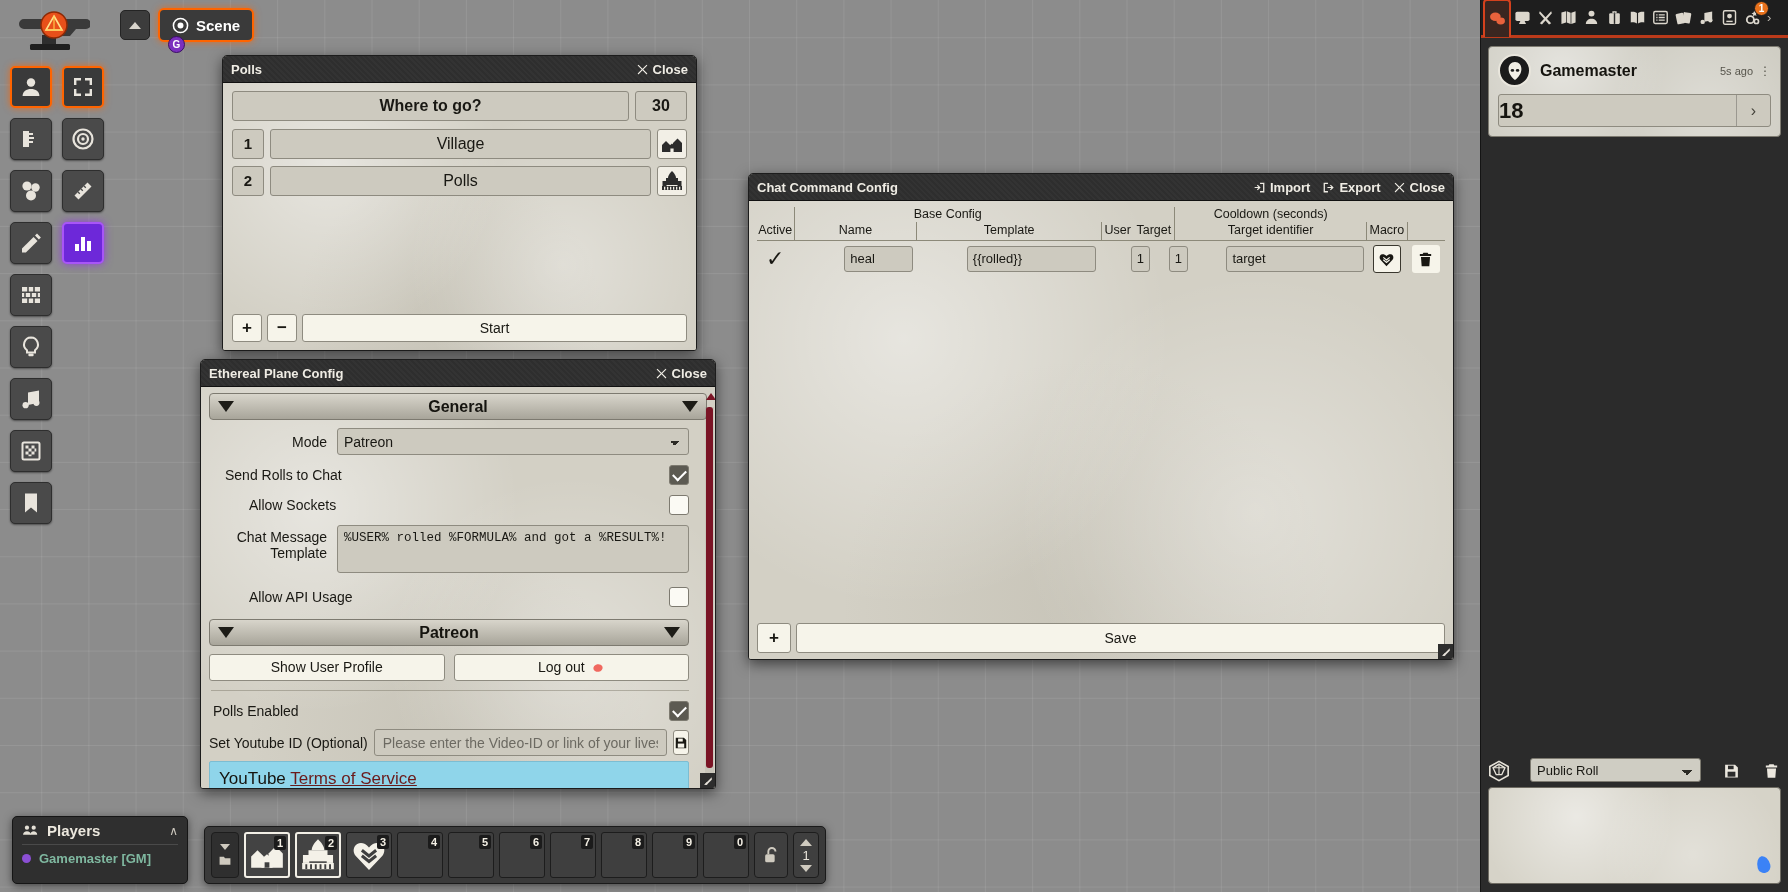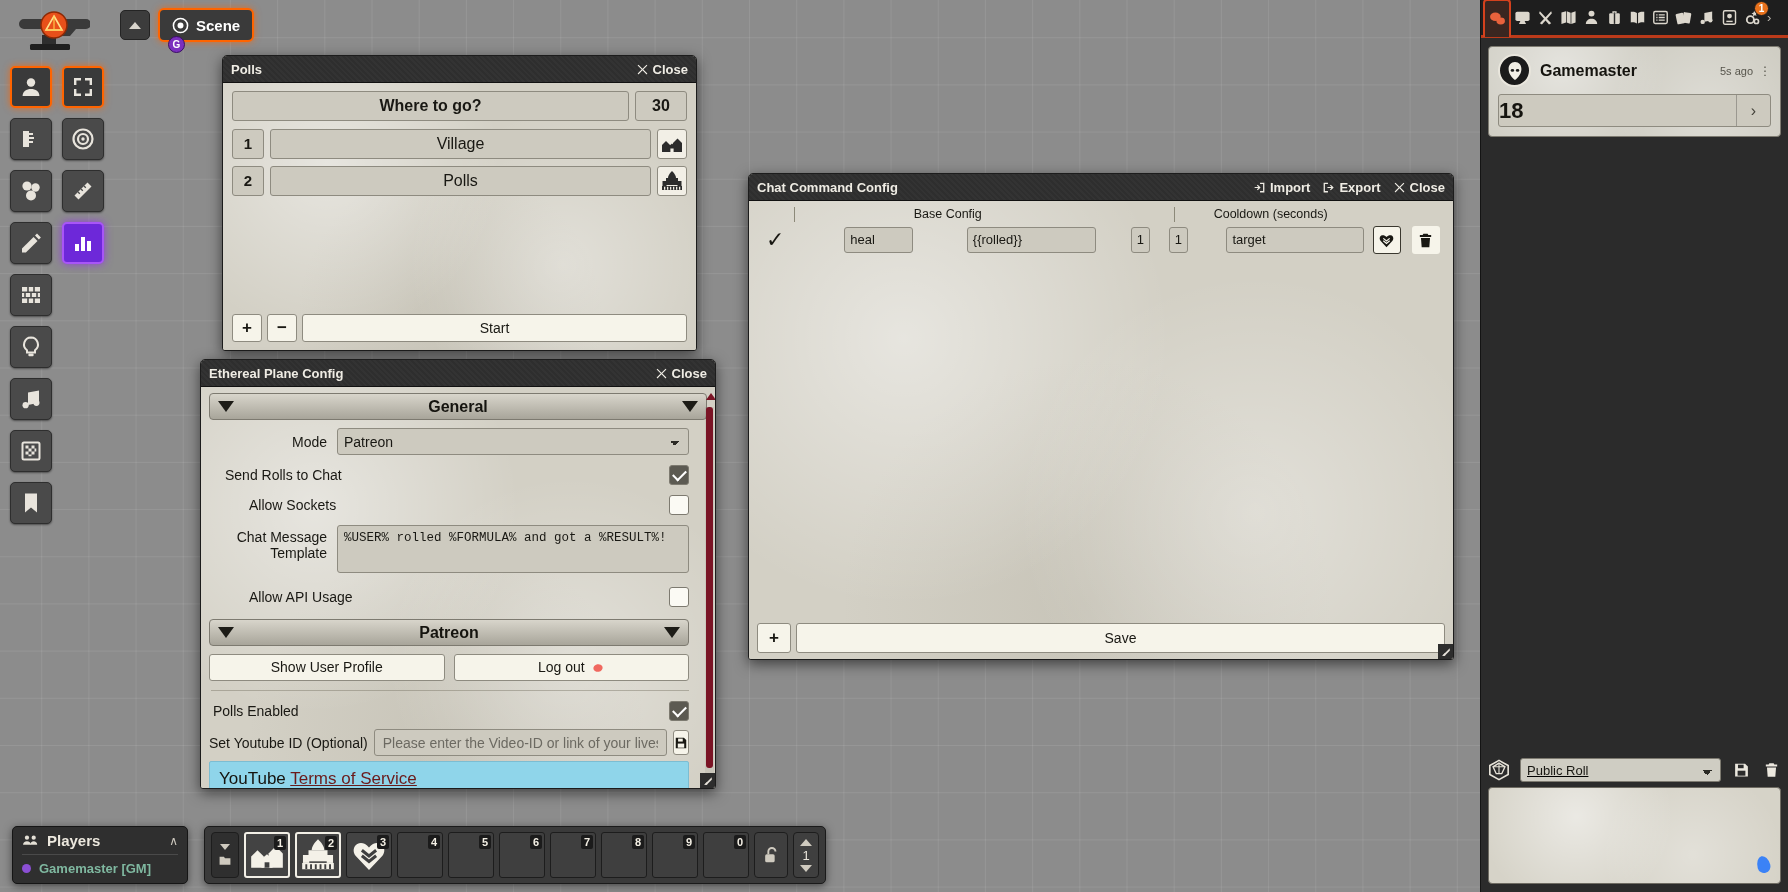--- a/index.html
+++ b/index.html
@@ -299,21 +299,21 @@
     font-size: 13px; color: #2d2b24; margin-bottom: 6px;
   }
   .cm-total {
     height: 33px; display:flex; align-items:center;
     font-size: 22px; font-weight: bold; color: #15140f;
   }
   .cm-total .tnum { flex:1 1 auto; text-align:left; }
   .cm-total .texp { width: 34px; text-align:center; border-left: 1px solid #9b9890; font-size: 16px; font-weight: normal; color:#45433b; height: 100%; line-height: 31px;}
 
   #sb-bottom { flex: 0 0 auto; padding: 6px 7px 8px 7px; }
-  .roll-row { display:flex; align-items:center; gap: 10px; margin-bottom: 5px; text-decoration: underline; }
+  .roll-row { display:flex; align-items:flex-end; gap: 20px; margin-bottom: 5px; }
   .roll-d20 { width: 22px; height: 22px; }
   .roll-d20 svg { width: 22px; height: 22px; fill: #e6e2d8; }
   select.rollmode {
     flex:1 1 auto; height: 24px; padding: 0 6px; font-size: 13px;
     background:#cfcdc3; border:1px solid #7d7a70; border-radius:3px; color:#191813;
     appearance:none; font-family:"Liberation Sans", sans-serif;
     background-image: linear-gradient(45deg,transparent 50%,#2b2a25 50%),linear-gradient(135deg,#2b2a25 50%,transparent 50%);
     background-position: calc(100% - 13px) 11px, calc(100% - 8px) 11px;
     background-size: 5px 5px,5px 5px; background-repeat:no-repeat;
   }
@@ -331,21 +331,21 @@
     position:absolute; right: 10px; bottom: 10px;
     width: 13px; height: 17px; background: #3b82f6;
     border-radius: 50% 50% 50% 50% / 62% 62% 38% 38%;
     transform: rotate(-15deg);
   }
 
   
   #players {
     position: absolute; left: 12px; bottom: 8px; width: 176px;
     background: #2f2f2f; border: 1px solid #151515; border-radius: 5px;
-    padding: 5px 9px 7px 9px;
+    padding: 5px 9px 17px 9px;
     box-shadow: 0 2px 8px rgba(0,0,0,.5);
   }
   #players .ph { display:flex; align-items:center; gap: 8px; padding-bottom: 5px; border-bottom: 1px solid #4a4a4a; }
   #players .ph svg { width: 17px; height: 17px; fill: #e4e0d6; }
   #players .ph .t { color: #ece8de; font-size: 15px; font-weight: bold; }
   #players .ph .chev { margin-left: auto; color:#ccc7bd; font-size: 12px; }
   #players .prow { display:flex; align-items:center; gap: 8px; padding-top: 6px; }
   #players .pdot { width: 9px; height: 9px; border-radius:50%; background:#8b4fd4; }
   #players .pname { font-size: 13px; font-weight: bold; color: #7fb8a0; }
 
@@ -714,20 +714,30 @@
         <div class="cc-group-row">
           <div class="c-active"></div>
           <div class="cc-grp-lbl vline" style="width:320px;">Base Config</div>
           <div class="c-user"></div>
           <div class="c-target"></div>
           <div class="cc-grp-lbl vline" style="width:200px;">Cooldown (seconds)</div>
           <div class="c-macro"></div>
           <div class="c-del"></div>
         </div>
 
+        <div class="cc-hdr-row">
+          <div class="cc-hdr-cell c-active">Active</div>
+          <div class="cc-hdr-cell c-name vline">Name</div>
+          <div class="cc-hdr-cell c-tmpl vline">Template</div>
+          <div class="cc-hdr-cell c-user vline">User</div>
+          <div class="cc-hdr-cell c-target">Target</div>
+          <div class="cc-hdr-cell c-tid vline">Target identifier</div>
+          <div class="cc-hdr-cell c-macro vline">Macro</div>
+          <div class="cc-hdr-cell c-del vline"></div>
+        </div>
 
         <div class="cc-data-row">
           <div class="cc-c c-active">
             <span class="chk-big">✓</span>
           </div>
           <div class="cc-c c-name" style="padding:0 3px;">
             <div class="fx cc-inp">heal</div>
           </div>
           <div class="cc-c c-tmpl" style="padding:0 3px;">
             <div class="fx cc-inp">{{rolled}}</div>

